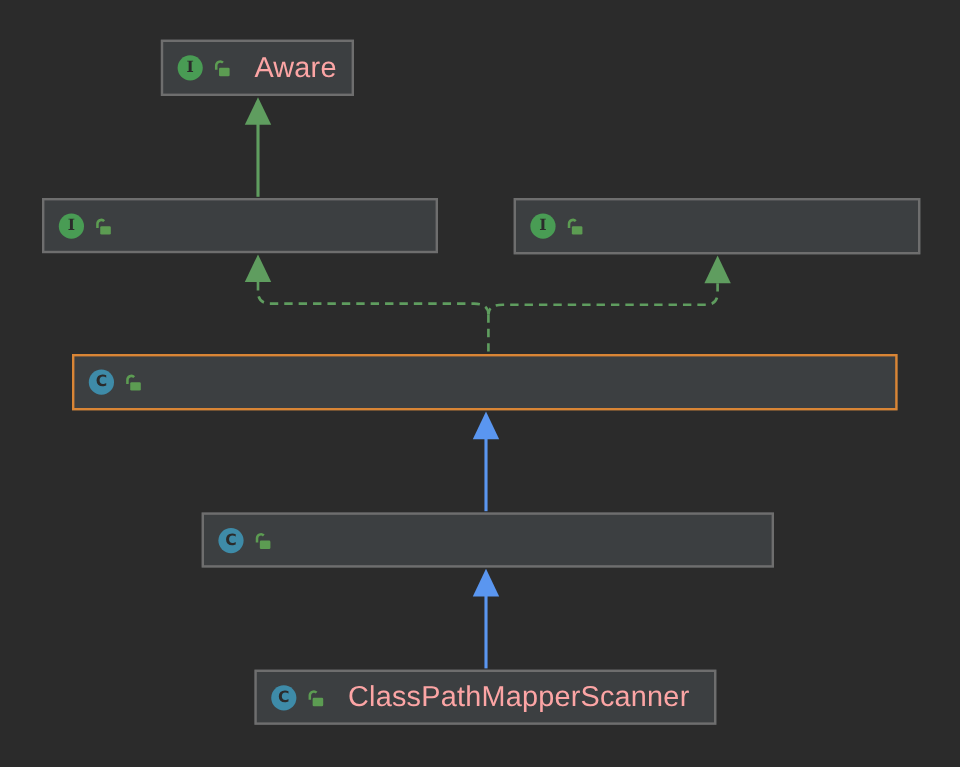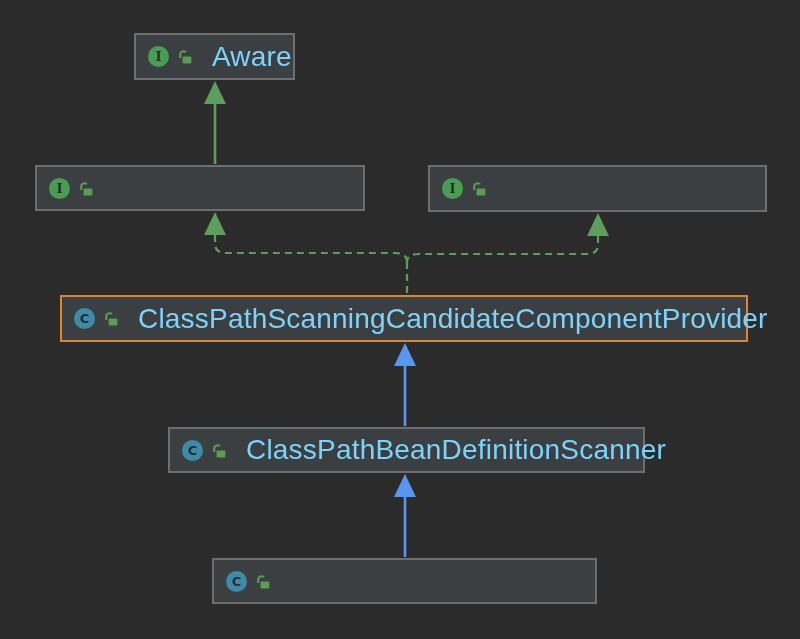--- a/index.html
+++ b/index.html
@@ -57,22 +57,22 @@
     background: #3e8ba8;
     font-family: "DejaVu Sans", sans-serif;
   }
   .lock {
     margin-left: 8px;
     flex: 0 0 auto;
     display: block;
   }
   .node-label {
     margin-left: 18px;
-    font-size: 28px;
-    color: #7dd3fc;
+    font-size: 24px;
+    color: #fca5a5;
     white-space: nowrap;
     letter-spacing: 0.2px;
   }
   
   #node-aware            { left: 134px; top: 33px;  width: 161px; height: 47px; }
   #node-rla              { left: 35px;  top: 165px; width: 330px; height: 46px; }
   #node-ec               { left: 428px; top: 165px; width: 339px; height: 47px; }
   #node-provider         { left: 60px;  top: 295px; width: 688px; height: 47px; }
   #node-bds              { left: 168px; top: 427px; width: 477px; height: 46px; }
   #node-mapper           { left: 212px; top: 558px; width: 385px; height: 46px; }
@@ -138,33 +138,32 @@
       <rect x="5.2" y="8" width="8.3" height="6.6" rx="1" fill="#5c9c52"></rect>
     </svg>
   </div>
 
   <div id="node-provider" class="node kind-class selected">
     <span class="type-circle">C</span>
     <svg class="lock" width="17" height="17" viewBox="0 0 16 16">
       <path d="M3 9.5 V6.2 A3.1 3.1 0 0 1 8.3 4.0" stroke="#5c9c52" stroke-width="2" fill="none"></path>
       <rect x="5.2" y="8" width="8.3" height="6.6" rx="1" fill="#5c9c52"></rect>
     </svg>
-    <span class="node-label">ClassPathScanningCandidateComponentProvider</span>
   </div>
 
   <div id="node-bds" class="node kind-class">
     <span class="type-circle">C</span>
     <svg class="lock" width="17" height="17" viewBox="0 0 16 16">
       <path d="M3 9.5 V6.2 A3.1 3.1 0 0 1 8.3 4.0" stroke="#5c9c52" stroke-width="2" fill="none"></path>
       <rect x="5.2" y="8" width="8.3" height="6.6" rx="1" fill="#5c9c52"></rect>
     </svg>
-    <span class="node-label">ClassPathBeanDefinitionScanner</span>
   </div>
 
   <div id="node-mapper" class="node kind-class">
     <span class="type-circle">C</span>
     <svg class="lock" width="17" height="17" viewBox="0 0 16 16">
       <path d="M3 9.5 V6.2 A3.1 3.1 0 0 1 8.3 4.0" stroke="#5c9c52" stroke-width="2" fill="none"></path>
       <rect x="5.2" y="8" width="8.3" height="6.6" rx="1" fill="#5c9c52"></rect>
     </svg>
+    <span class="node-label">ClassPathMapperScanner</span>
   </div>
 
 </div>
 
 </body></html>

